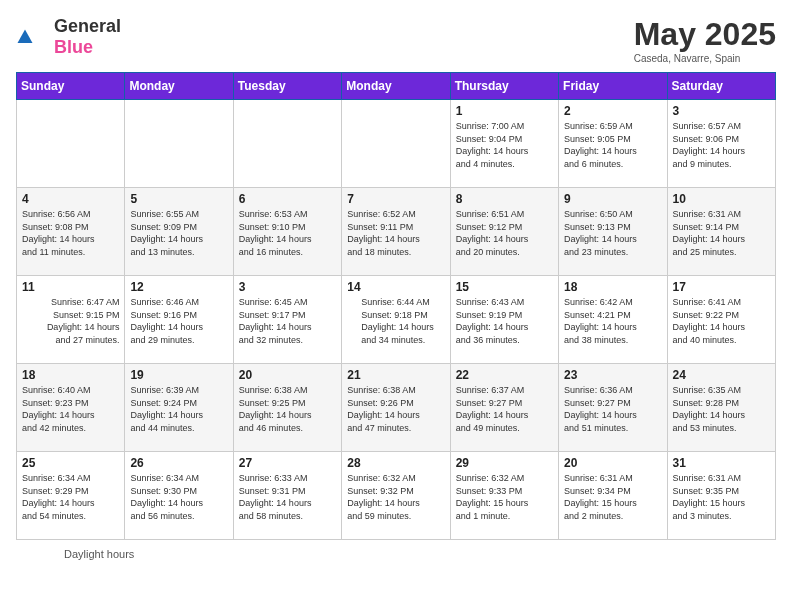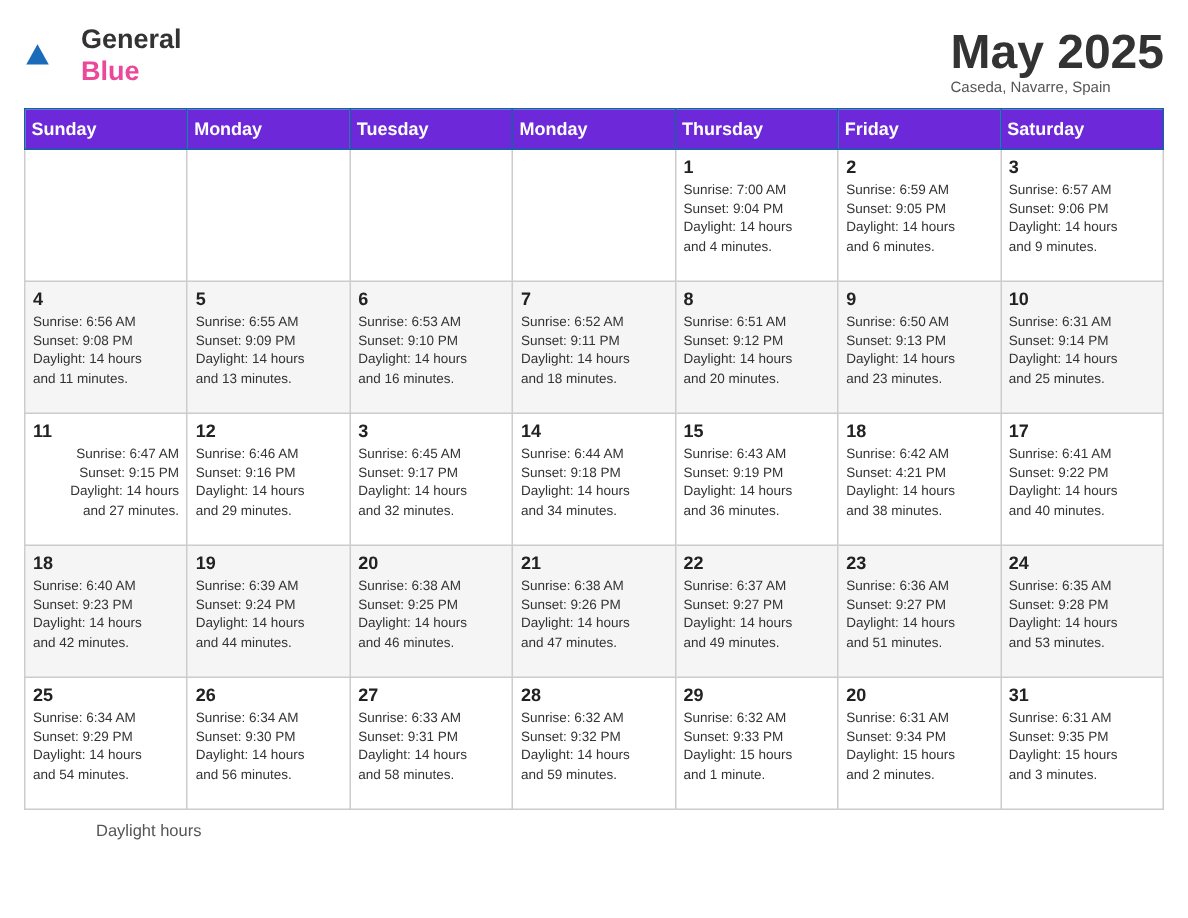--- a/index.html
+++ b/index.html
@@ -222,21 +222,21 @@
         </td>
         <td>
           <div class="day-num">3</div>
           <div class="day-info" style="white-space: pre-line;">Sunrise: 6:45 AM
 Sunset: 9:17 PM
 Daylight: 14 hours
 and 32 minutes.</div>
         </td>
         <td>
           <div class="day-num">14</div>
-          <div class="day-info" style="white-space: pre-line;">Sunrise: 6:44 AM
+          <div class="day-info" style="white-space: pre-line; margin-left: 14px;">Sunrise: 6:44 AM
 Sunset: 9:18 PM
 Daylight: 14 hours
 and 34 minutes.</div>
         </td>
         <td>
           <div class="day-num">15</div>
           <div class="day-info" style="white-space: pre-line;">Sunrise: 6:43 AM
 Sunset: 9:19 PM
 Daylight: 14 hours
 and 36 minutes.</div>

